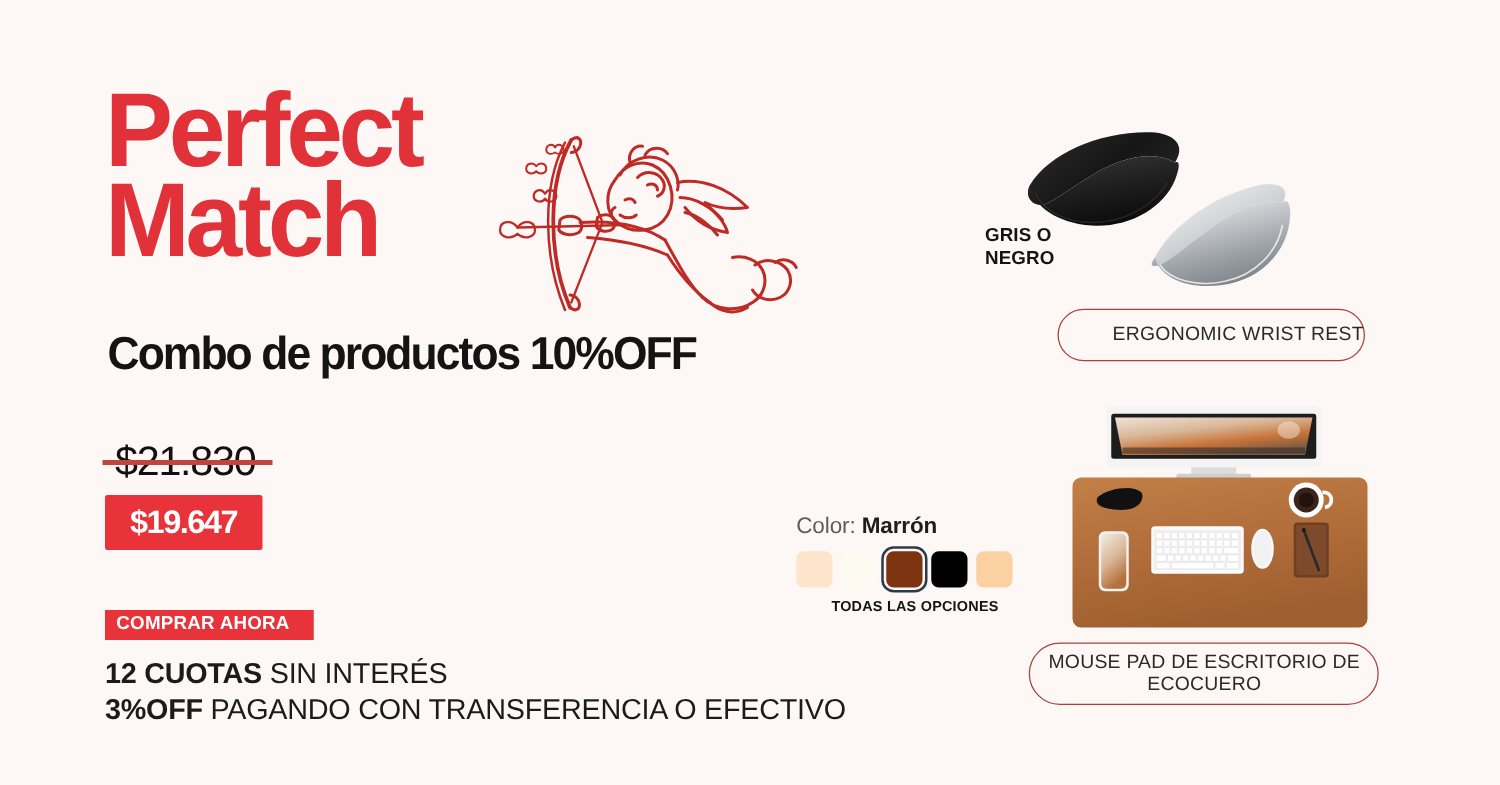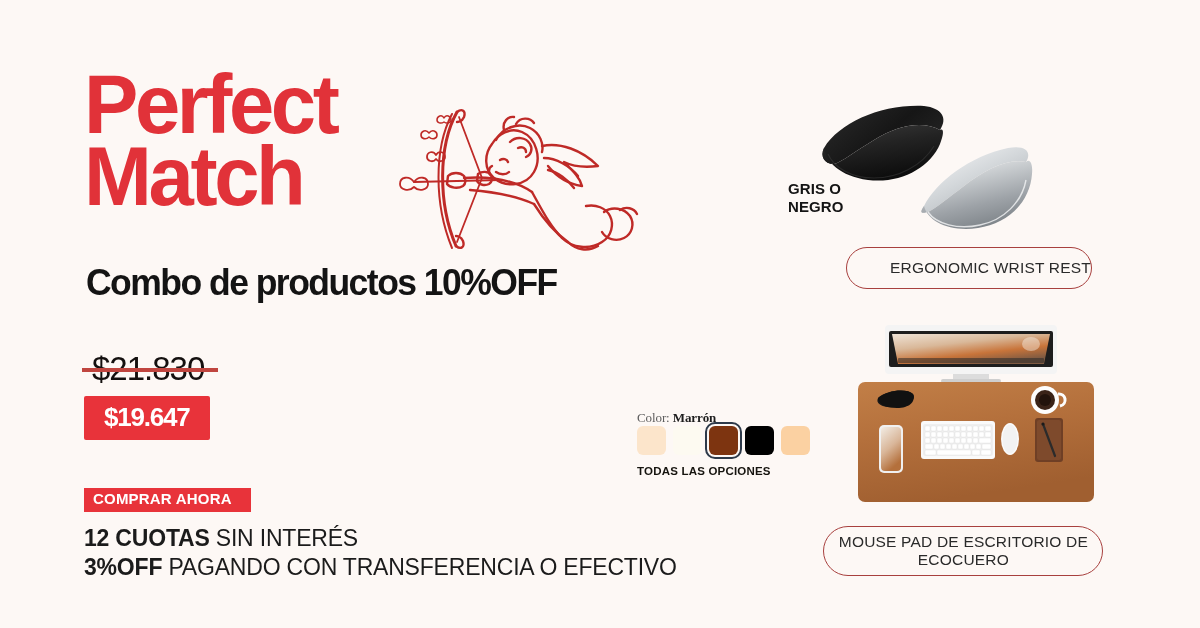--- a/index.html
+++ b/index.html
@@ -131,26 +131,25 @@
   #terms .strong { font-weight: bold; }
 
   
   #color-block {
     position: absolute;
     left: 637px;
     top: 410px;
     width: 190px;
   }
   #color-label {
-    font-size: 13px;
+    font-size: 18px;
     color: #5d5d5d;
     letter-spacing: -0.1px;
-    margin-bottom: 0;
-    white-space: nowrap;
-    font-family: Liberation Serif, serif;
+    margin-bottom: 10px;
+    white-space: nowrap;
   }
   #color-label .cval {
     color: #1d1d1d;
     font-weight: bold;
   }
   #swatch-row {
     display: flex;
     gap: 7px;
     align-items: center;
   }
@@ -164,20 +163,21 @@
     outline: 2px solid #2e3a4a;
     outline-offset: 2px;
   }
   #all-options {
     margin-top: 10px;
     font-size: 11.5px;
     font-weight: bold;
     letter-spacing: 0.2px;
     color: #16140f;
     white-space: nowrap;
+    text-align: center;
   }
 
   
   #gris-negro {
     position: absolute;
     left: 788px;
     top: 180px;
     font-size: 15px;
     font-weight: bold;
     line-height: 1.22;
@@ -211,21 +211,21 @@
     line-height: 1.18;
   }
   #pill-wrist {
     left: 846px;
     top: 247px;
     width: 246px;
     height: 42px;
   }
   #pill-mousepad {
     left: 823px;
-    top: 526px;
+    top: 514px;
     width: 280px;
     height: 50px;
     padding: 0 14px;
   }
 
   #deskmat {
     position: absolute;
     left: 845px;
     top: 322px;
     width: 262px;

